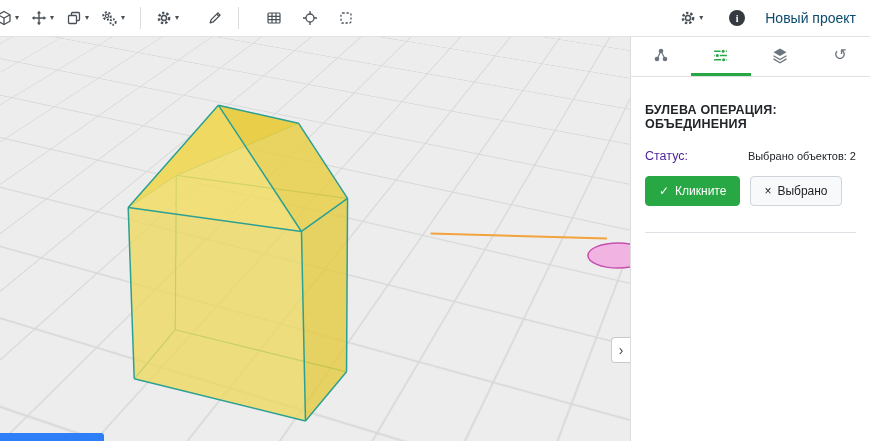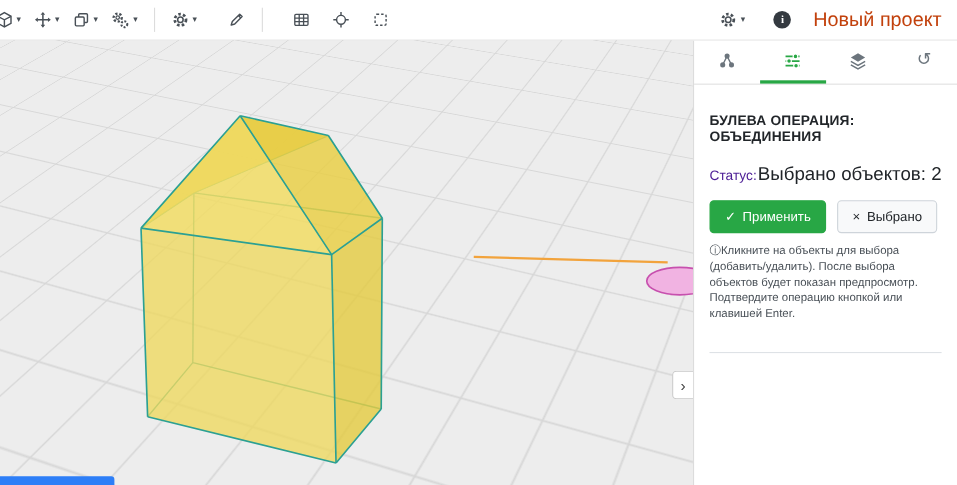--- a/index.html
+++ b/index.html
@@ -13,21 +13,21 @@
   .tbtn { display: inline-flex; align-items: center; gap: 3px; border: none; background: transparent;
           color: #495057; padding: 5px 6px; border-radius: 4px; cursor: pointer; }
   .tbtn svg { display: block; }
   .caret { font-size: 8px; color: #495057; line-height: 1; }
   .tdivider { width: 1px; height: 22px; background: #dcdcdc; margin: 0 9px; flex: 0 0 1px; }
   .clipped { margin-left: -10px; }
   .toolbar-right { margin-left: auto; display: flex; align-items: center; gap: 14px; padding-right: 14px; }
   .info-badge { width: 16px; height: 16px; border-radius: 50%; background: #343a40; color: #fff;
                 font-size: 10px; font-weight: bold; display: flex; align-items: center; justify-content: center;
                 font-family: "Liberation Serif", serif; }
-  .new-project { color: #c2410c; font-size: 18px; text-decoration: none; font-weight: 500; }
+  .new-project { color: #0c4a6e; font-size: 14px; text-decoration: none; font-weight: 500; }
 
   
   .main { flex: 1; display: flex; min-height: 0; }
 
   
   .canvas { position: relative; flex: 1; overflow: hidden; background: #ededed; }
   .grid-floor { position: absolute; left: -900px; top: -16px; width: 3000px; height: 2400px;
     background-image: linear-gradient(#d7d7d7 1px, transparent 1px),
                       linear-gradient(90deg, #d7d7d7 1px, transparent 1px);
     background-size: 46px 46px;
@@ -45,21 +45,21 @@
            display: flex; flex-direction: column; }
   .tabs { display: flex; border-bottom: 1px solid #e0e0e0; height: 40px; flex: 0 0 40px; }
   .tab { flex: 1; display: flex; align-items: center; justify-content: center; color: #6c757d;
          border: none; background: transparent; cursor: pointer; border-bottom: 3px solid transparent; }
   .tab.active { color: #28a745; border-bottom-color: #28a745; }
   .tab .glyph { font-size: 16px; line-height: 1; }
   .panel-content { padding: 16px 14px 16px 14px; }
   .panel-title { font-size: 12.5px; font-weight: bold; letter-spacing: .2px; margin: 10px 0 18px; color: #212529; }
   .status-row { display: flex; justify-content: space-between; align-items: baseline; margin-bottom: 13px; }
   .status-label { font-size: 12.5px; color: #4c1d95; }
-  .status-value { font-size: 17px; color: #212529; }
+  .status-value { font-size: 11px; color: #212529; }
   .btn-row { display: flex; gap: 10px; margin-bottom: 10px; }
   .btn { display: inline-flex; align-items: center; gap: 6px; font-size: 12px; border-radius: 4px;
          padding: 7px 13px; cursor: pointer; font-family: "Liberation Sans", sans-serif; }
   .btn-apply { background: #28a745; border: 1px solid #28a745; color: #fff; }
   .btn-cancel { background: #f8f9fa; border: 1px solid #ced4da; color: #212529; }
   .hint { font-size: 10.4px; color: #495057; line-height: 1.38; }
   .panel-divider { border: 0; border-top: 1px solid #dee2e6; margin: 26px 0 0; }
 </style>
 </head>
 <body>
@@ -230,27 +230,26 @@
         <h2 class="panel-title">БУЛЕВА ОПЕРАЦИЯ: ОБЪЕДИНЕНИЯ</h2>
 
         <div class="status-row">
           <span class="status-label">Статус:</span>
           <span class="status-value">Выбрано объектов: 2</span>
         </div>
 
         <div class="btn-row">
           <button class="btn btn-apply">
             <span>✓</span>
-            <span>Применить</span>
+            <span>Кликните</span>
           </button>
           <button class="btn btn-cancel">
             <span>×</span>
             <span>Выбрано</span>
           </button>
         </div>
 
-        <p class="hint"><span>ⓘ</span><span>Кликните на объекты для выбора (добавить/удалить). После выбора объектов будет показан предпросмотр. Подтвердите операцию кнопкой или клавишей Enter.</span></p>
 
         <hr class="panel-divider">
       </div>
     </aside>
   </div>
 </div>
 
 </body></html>

